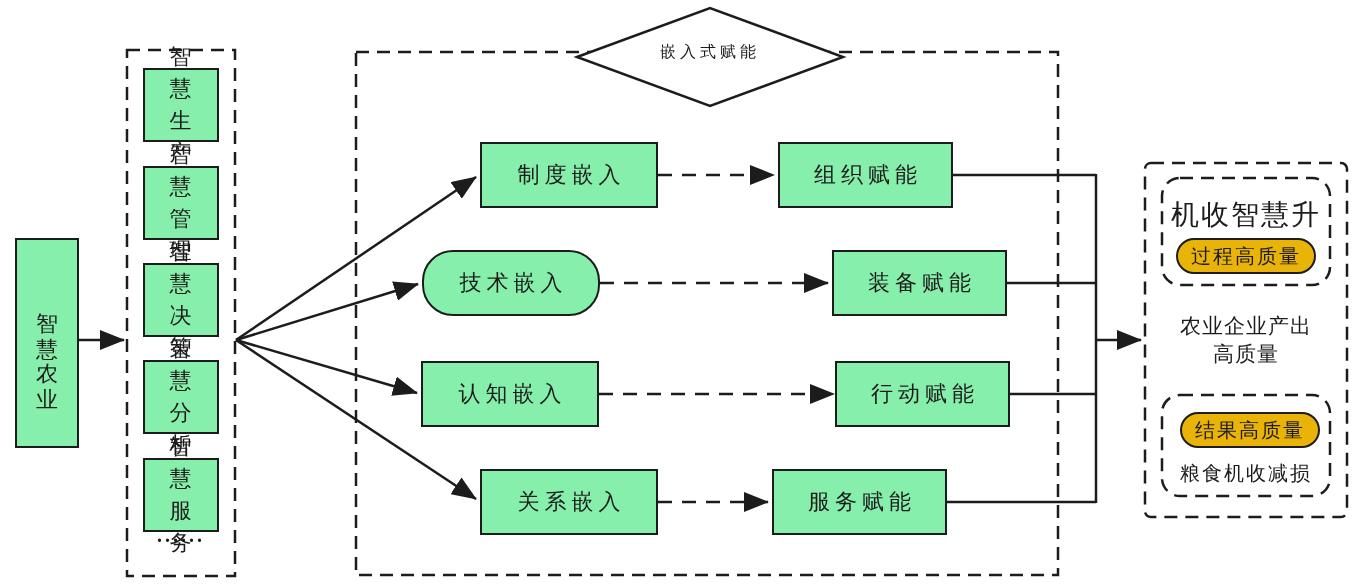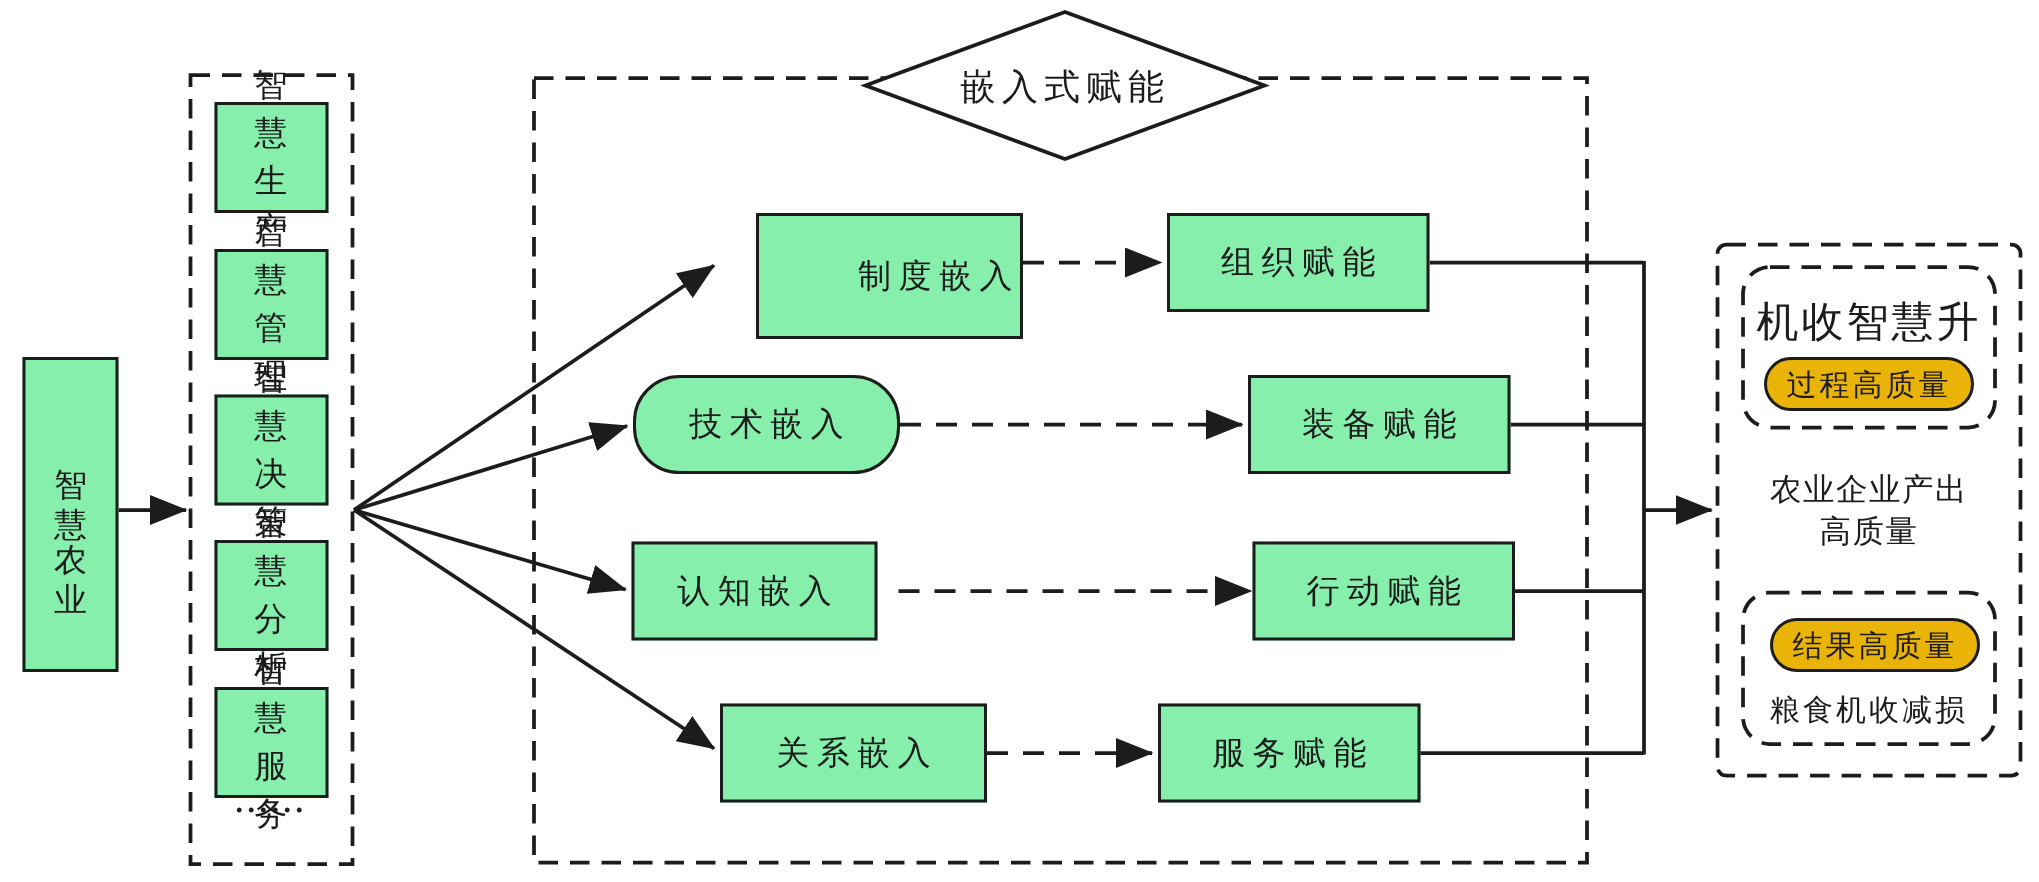--- a/index.html
+++ b/index.html
@@ -23,21 +23,21 @@
     position:absolute;box-sizing:border-box;border:2.5px solid #1c1c1c;border-radius:999px;
     background:#eab308;display:flex;align-items:center;justify-content:center;
     font-size:20px;letter-spacing:2px;
   }
   .ellipsis{
     position:absolute;left:127px;top:524px;width:108px;text-align:center;
     font-size:20px;font-weight:bold;letter-spacing:3px;
   }
   .diamond-label{
     position:absolute;left:577px;top:42px;width:266px;text-align:center;
-    font-size:24px;letter-spacing:4px;
+    font-size:16px;letter-spacing:4px;
   }
 </style>
 </head>
 <body>
 
 <div class="canvas">
 
   <svg class="layer" width="1359" height="588" viewBox="0 0 1359 588">
     <defs>
       <marker id="arrow" markerUnits="userSpaceOnUse" markerWidth="26" markerHeight="20" refX="24" refY="10" orient="auto">
@@ -89,27 +89,27 @@
   <div class="box" style="left:143px;top:360px;width:76px;height:74px;">
     <span class="cell-label">智慧分析</span>
   </div>
   <div class="box" style="left:143px;top:458px;width:76px;height:74px;font-family:Liberation Serif, serif;">
     <span class="cell-label">智慧服务</span>
   </div>
   <div class="ellipsis">......</div>
 
   <div class="diamond-label">嵌入式赋能</div>
 
-  <div class="box" style="left:504px;top:142px;width:178px;height:84px;justify-content:flex-end;">
+  <div class="box" style="left:480px;top:142px;width:178px;height:66px;">
     <span class="node-label">制度嵌入</span>
   </div>
   <div class="box" style="left:422px;top:250px;width:178px;height:66px;border-radius:31px;">
     <span class="node-label">技术嵌入</span>
   </div>
-  <div class="box" style="left:421px;top:361px;width:164px;height:66px;">
+  <div class="box" style="left:421px;top:361px;width:178px;height:66px;">
     <span class="node-label">认知嵌入</span>
   </div>
   <div class="box" style="left:480px;top:469px;width:178px;height:66px;">
     <span class="node-label">关系嵌入</span>
   </div>
 
   <div class="box" style="left:778px;top:142px;width:175px;height:66px;">
     <span class="node-label">组织赋能</span>
   </div>
   <div class="box" style="left:832px;top:250px;width:175px;height:66px;">

